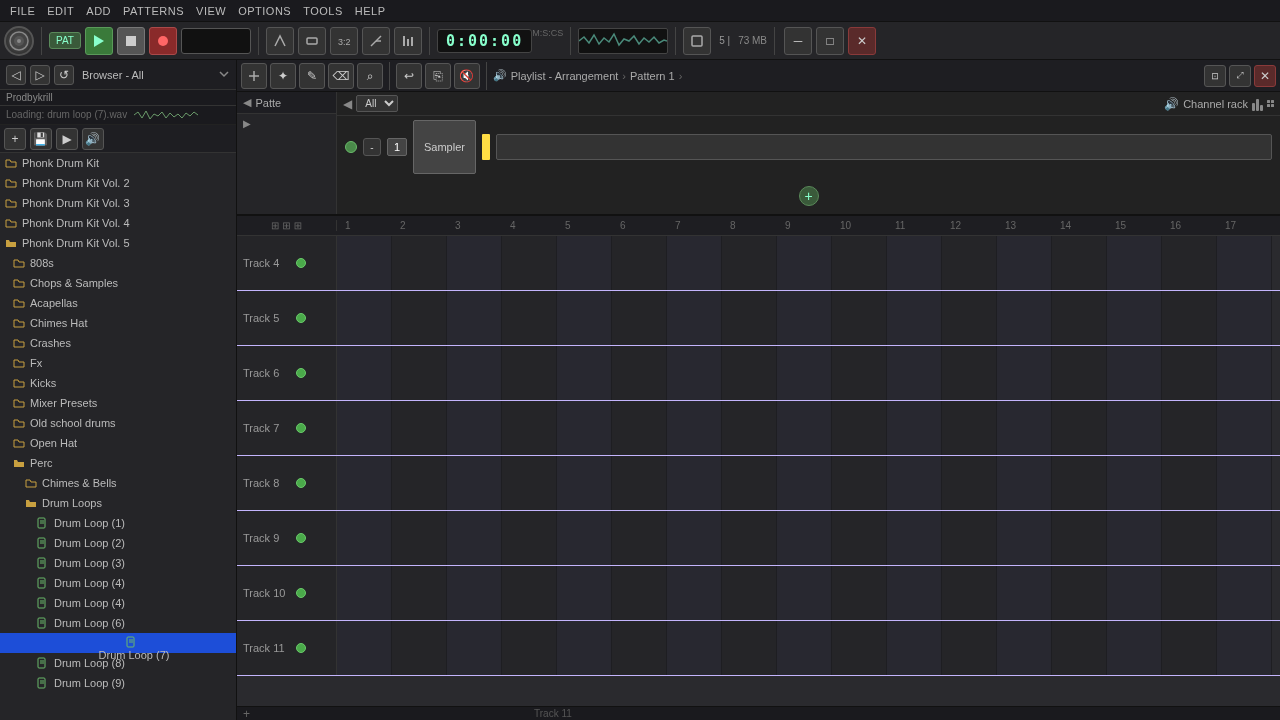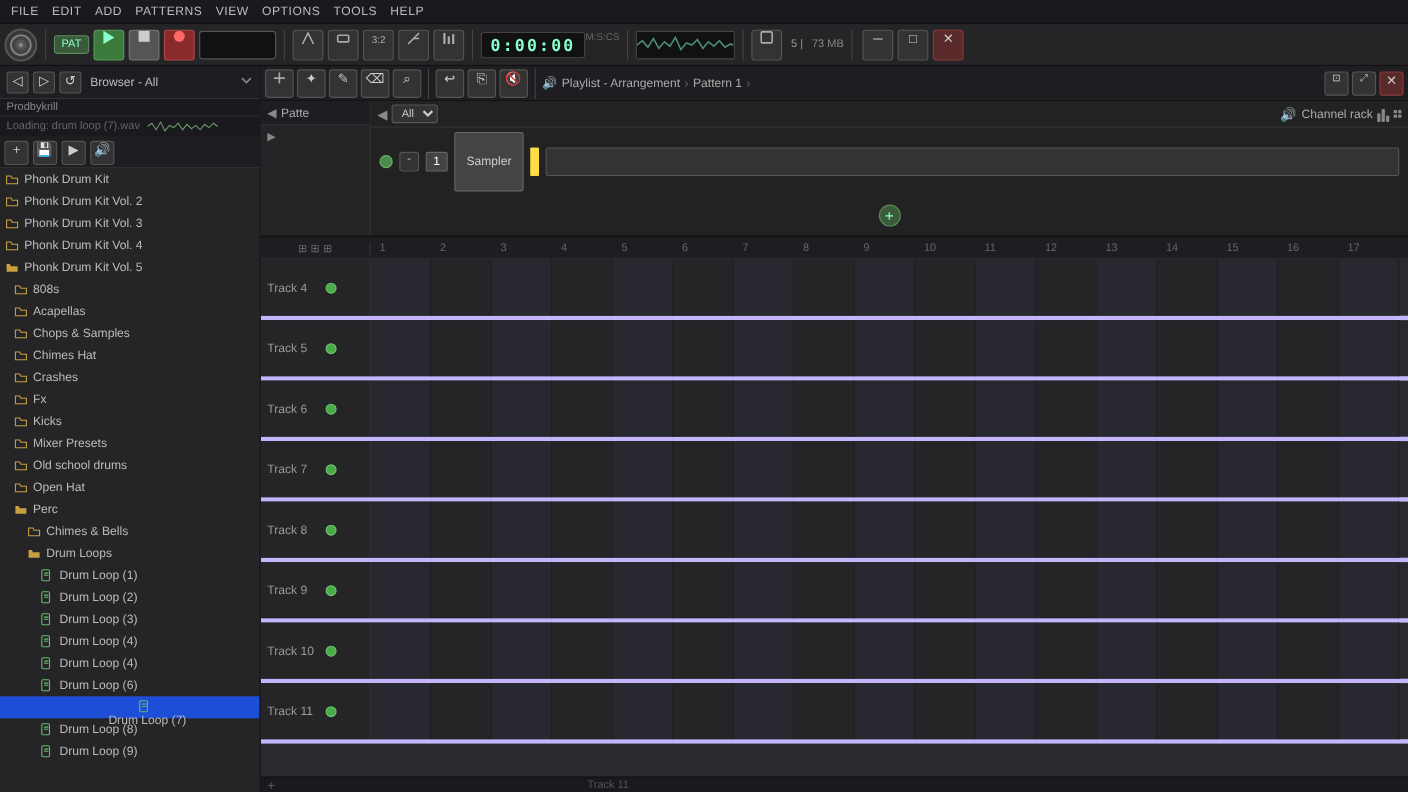--- a/index.html
+++ b/index.html
@@ -44,20 +44,21 @@
     }
     .tb-btn {
       background: #333;
       border: 1px solid #555;
       color: #ccc;
       width: 28px;
       height: 28px;
       border-radius: 3px;
       cursor: pointer;
       display: flex;
+      align-items: center;
       justify-content: center;
       font-size: 12px;
     }
     .tb-logo {
       width: 30px;
       height: 30px;
       border-radius: 50%;
       background: radial-gradient(circle, #444 40%, #222 100%);
       border: 2px solid #555;
       display: flex;
@@ -271,21 +272,21 @@
       overflow-x: hidden;
       display: flex;
       flex-direction: column;
     }
     #tracks-container::-webkit-scrollbar { width: 6px; }
     #tracks-container::-webkit-scrollbar-track { background: #1a1a1e; }
     #tracks-container::-webkit-scrollbar-thumb { background: #555; border-radius: 3px; }
     .track-row {
       display: flex;
       height: 55px;
-      border-bottom: 4px solid #c4b5fd;
+      border-bottom: 1px solid #c4b5fd;
       flex-shrink: 0;
       text-align: center;
     }
     .track-label {
       width: 100px;
       background: #252528;
       border-right: 1px solid #333;
       display: flex;
       align-items: center;
       padding: 0 6px;
@@ -536,29 +537,29 @@
             </svg>
           </span>
           <span class="tree-label">808s</span>
         </div>
         <div class="tree-item indent-1">
           <span class="tree-icon">
             <svg width="12" height="12" viewBox="0 0 12 12">
               <path d="M1,4 L1,10 L11,10 L11,5 L6,5 L5,3 L1,3 Z" fill="none" stroke="#c8a040" stroke-width="1"></path>
             </svg>
           </span>
+          <span class="tree-label">Chops &amp; Samples</span>
+        </div>
+        <div class="tree-item indent-1">
+          <span class="tree-icon">
+            <svg width="12" height="12" viewBox="0 0 12 12">
+              <path d="M1,4 L1,10 L11,10 L11,5 L6,5 L5,3 L1,3 Z" fill="none" stroke="#c8a040" stroke-width="1"></path>
+            </svg>
+          </span>
           <span class="tree-label">Acapellas</span>
-        </div>
-        <div class="tree-item indent-1">
-          <span class="tree-icon">
-            <svg width="12" height="12" viewBox="0 0 12 12">
-              <path d="M1,4 L1,10 L11,10 L11,5 L6,5 L5,3 L1,3 Z" fill="none" stroke="#c8a040" stroke-width="1"></path>
-            </svg>
-          </span>
-          <span class="tree-label">Chops &amp; Samples</span>
         </div>
         <div class="tree-item indent-1">
           <span class="tree-icon">
             <svg width="12" height="12" viewBox="0 0 12 12">
               <path d="M1,4 L1,10 L11,10 L11,5 L6,5 L5,3 L1,3 Z" fill="none" stroke="#c8a040" stroke-width="1"></path>
             </svg>
           </span>
           <span class="tree-label">Chimes Hat</span>
         </div>
         <div class="tree-item indent-1">

